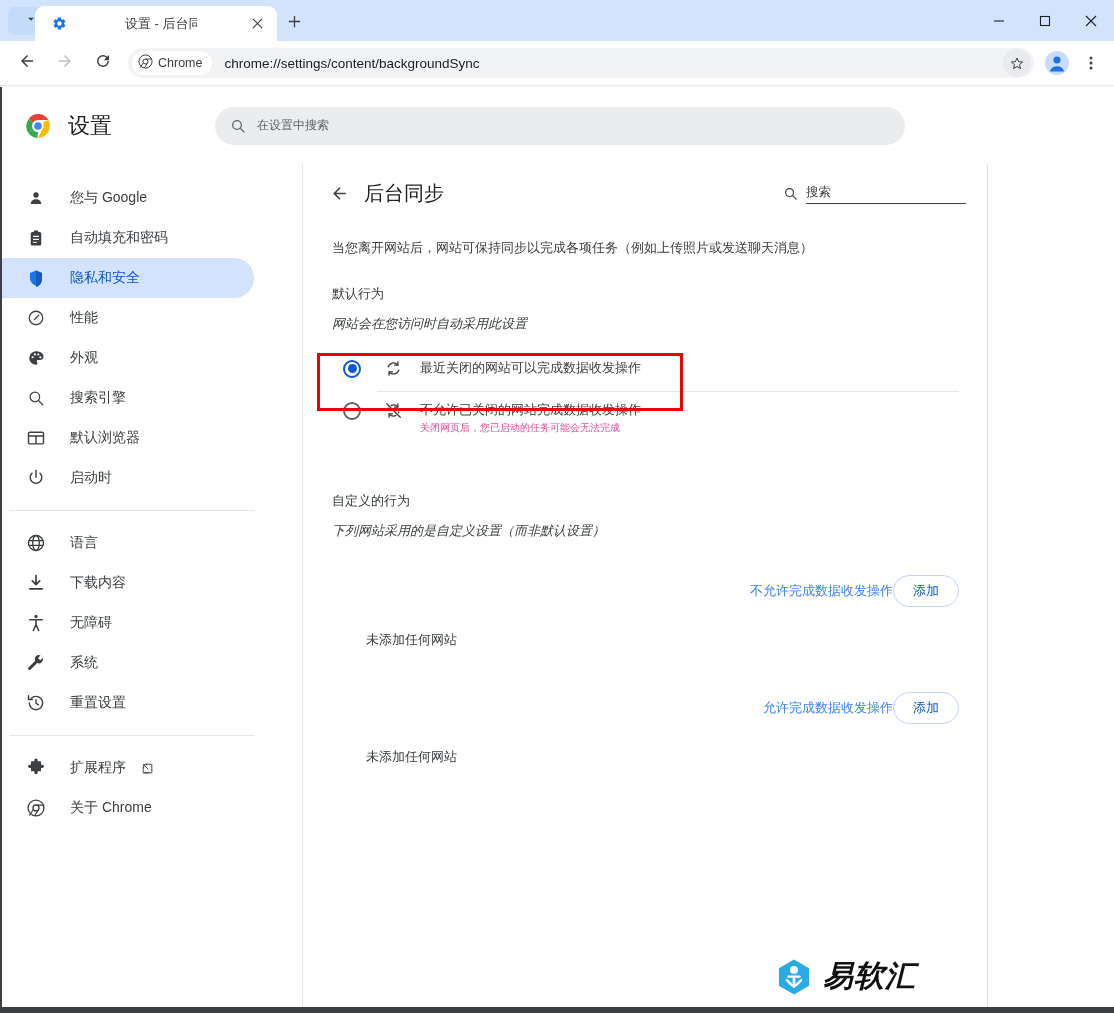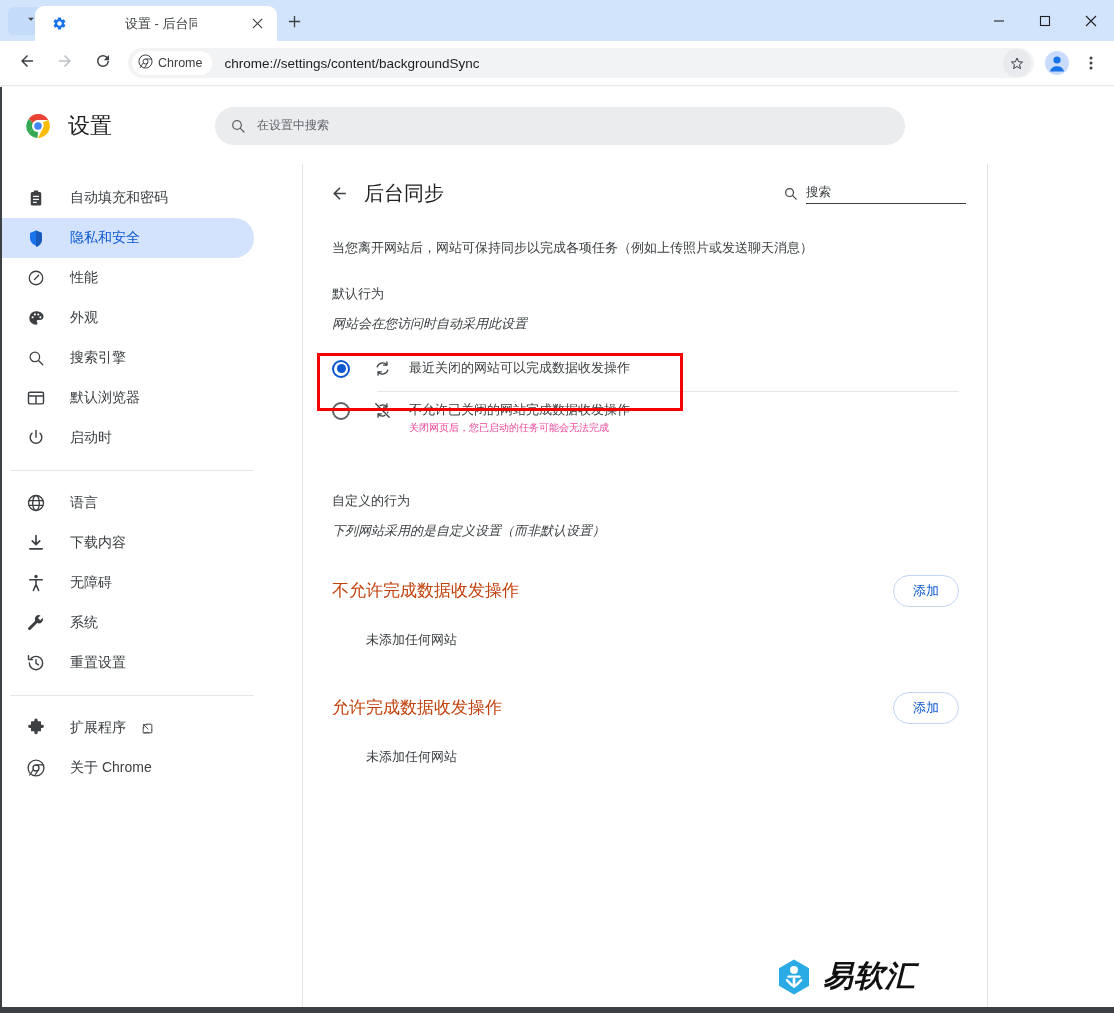--- a/index.html
+++ b/index.html
@@ -269,20 +269,21 @@
   .section-sub {
     margin: 12px 28px 0 28px;
     font-size: 13px; color: #3c4043; font-style: italic;
   }
 
   .radio-group { margin-top: 14px; position: relative; }
   .radio-row {
     display: flex; align-items: flex-start;
     padding: 12px 28px 12px 28px;
     min-height: 44px;
+    margin-left: 11px;
   }
   .radio-row.second { padding-top: 9px; }
   .radio-ctrl {
     width: 18px; height: 18px; margin-top: 1px;
     border-radius: 50%;
     display: flex; align-items: center; justify-content: center;
     flex: none;
   }
   .radio-ctrl.on { border: 2px solid #0b57d0; }
   .radio-ctrl.on::after {
@@ -316,22 +317,23 @@
     pointer-events: none;
   }
 
   .custom-section { margin-top: 44px; }
   .perm-row {
     display: flex; align-items: center;
     margin: 33px 28px 0 28px;
     min-height: 36px;
   }
   .perm-label {
-    font-size: 17px; color: #c2410c;
+    font-size: 13px; color: #3b82f6;
     flex: 1;
+    text-align: right;
   }
   .add-btn {
     width: 66px; height: 32px;
     border: 1px solid #c3d6f5;
     border-radius: 16px;
     background: #ffffff;
     color: #0b57d0; font-size: 13px;
     display: flex; align-items: center; justify-content: center;
     flex: none;
     font-family: "Liberation Sans", sans-serif;
@@ -510,20 +512,29 @@
             <circle cx="10.5" cy="10.5" r="6.5" fill="none" stroke="#5f6368" stroke-width="1.9"></circle>
             <path d="M15.5 15.5L21 21" stroke="#5f6368" stroke-width="1.9" stroke-linecap="round"></path>
           </svg>
         </span>
         <span class="settings-search-ph">在设置中搜索</span>
       </div>
     </div>
 
     <div class="sidebar">
 
+      <div class="nav-item">
+        <span class="nav-icon">
+          <svg width="18" height="18" viewBox="0 0 24 24">
+            <circle cx="12" cy="8" r="3.6" fill="#3c4043"></circle>
+            <path d="M5 20c0-3.9 3.1-6.2 7-6.2s7 2.3 7 6.2z" fill="#3c4043"></path>
+          </svg>
+        </span>
+        <span class="nav-label">您与 Google</span>
+      </div>
 
       <div class="nav-item">
         <span class="nav-icon">
           <svg width="18" height="18" viewBox="0 0 24 24">
             <rect x="5" y="4" width="14" height="18" rx="2" fill="#3c4043"></rect>
             <rect x="9" y="2" width="6" height="3.6" rx="1.2" fill="#3c4043"></rect>
             <rect x="8" y="9" width="8" height="1.6" fill="#fff"></rect>
             <rect x="8" y="13" width="8" height="1.6" fill="#fff"></rect>
             <rect x="8" y="17" width="5" height="1.6" fill="#fff"></rect>
           </svg>

